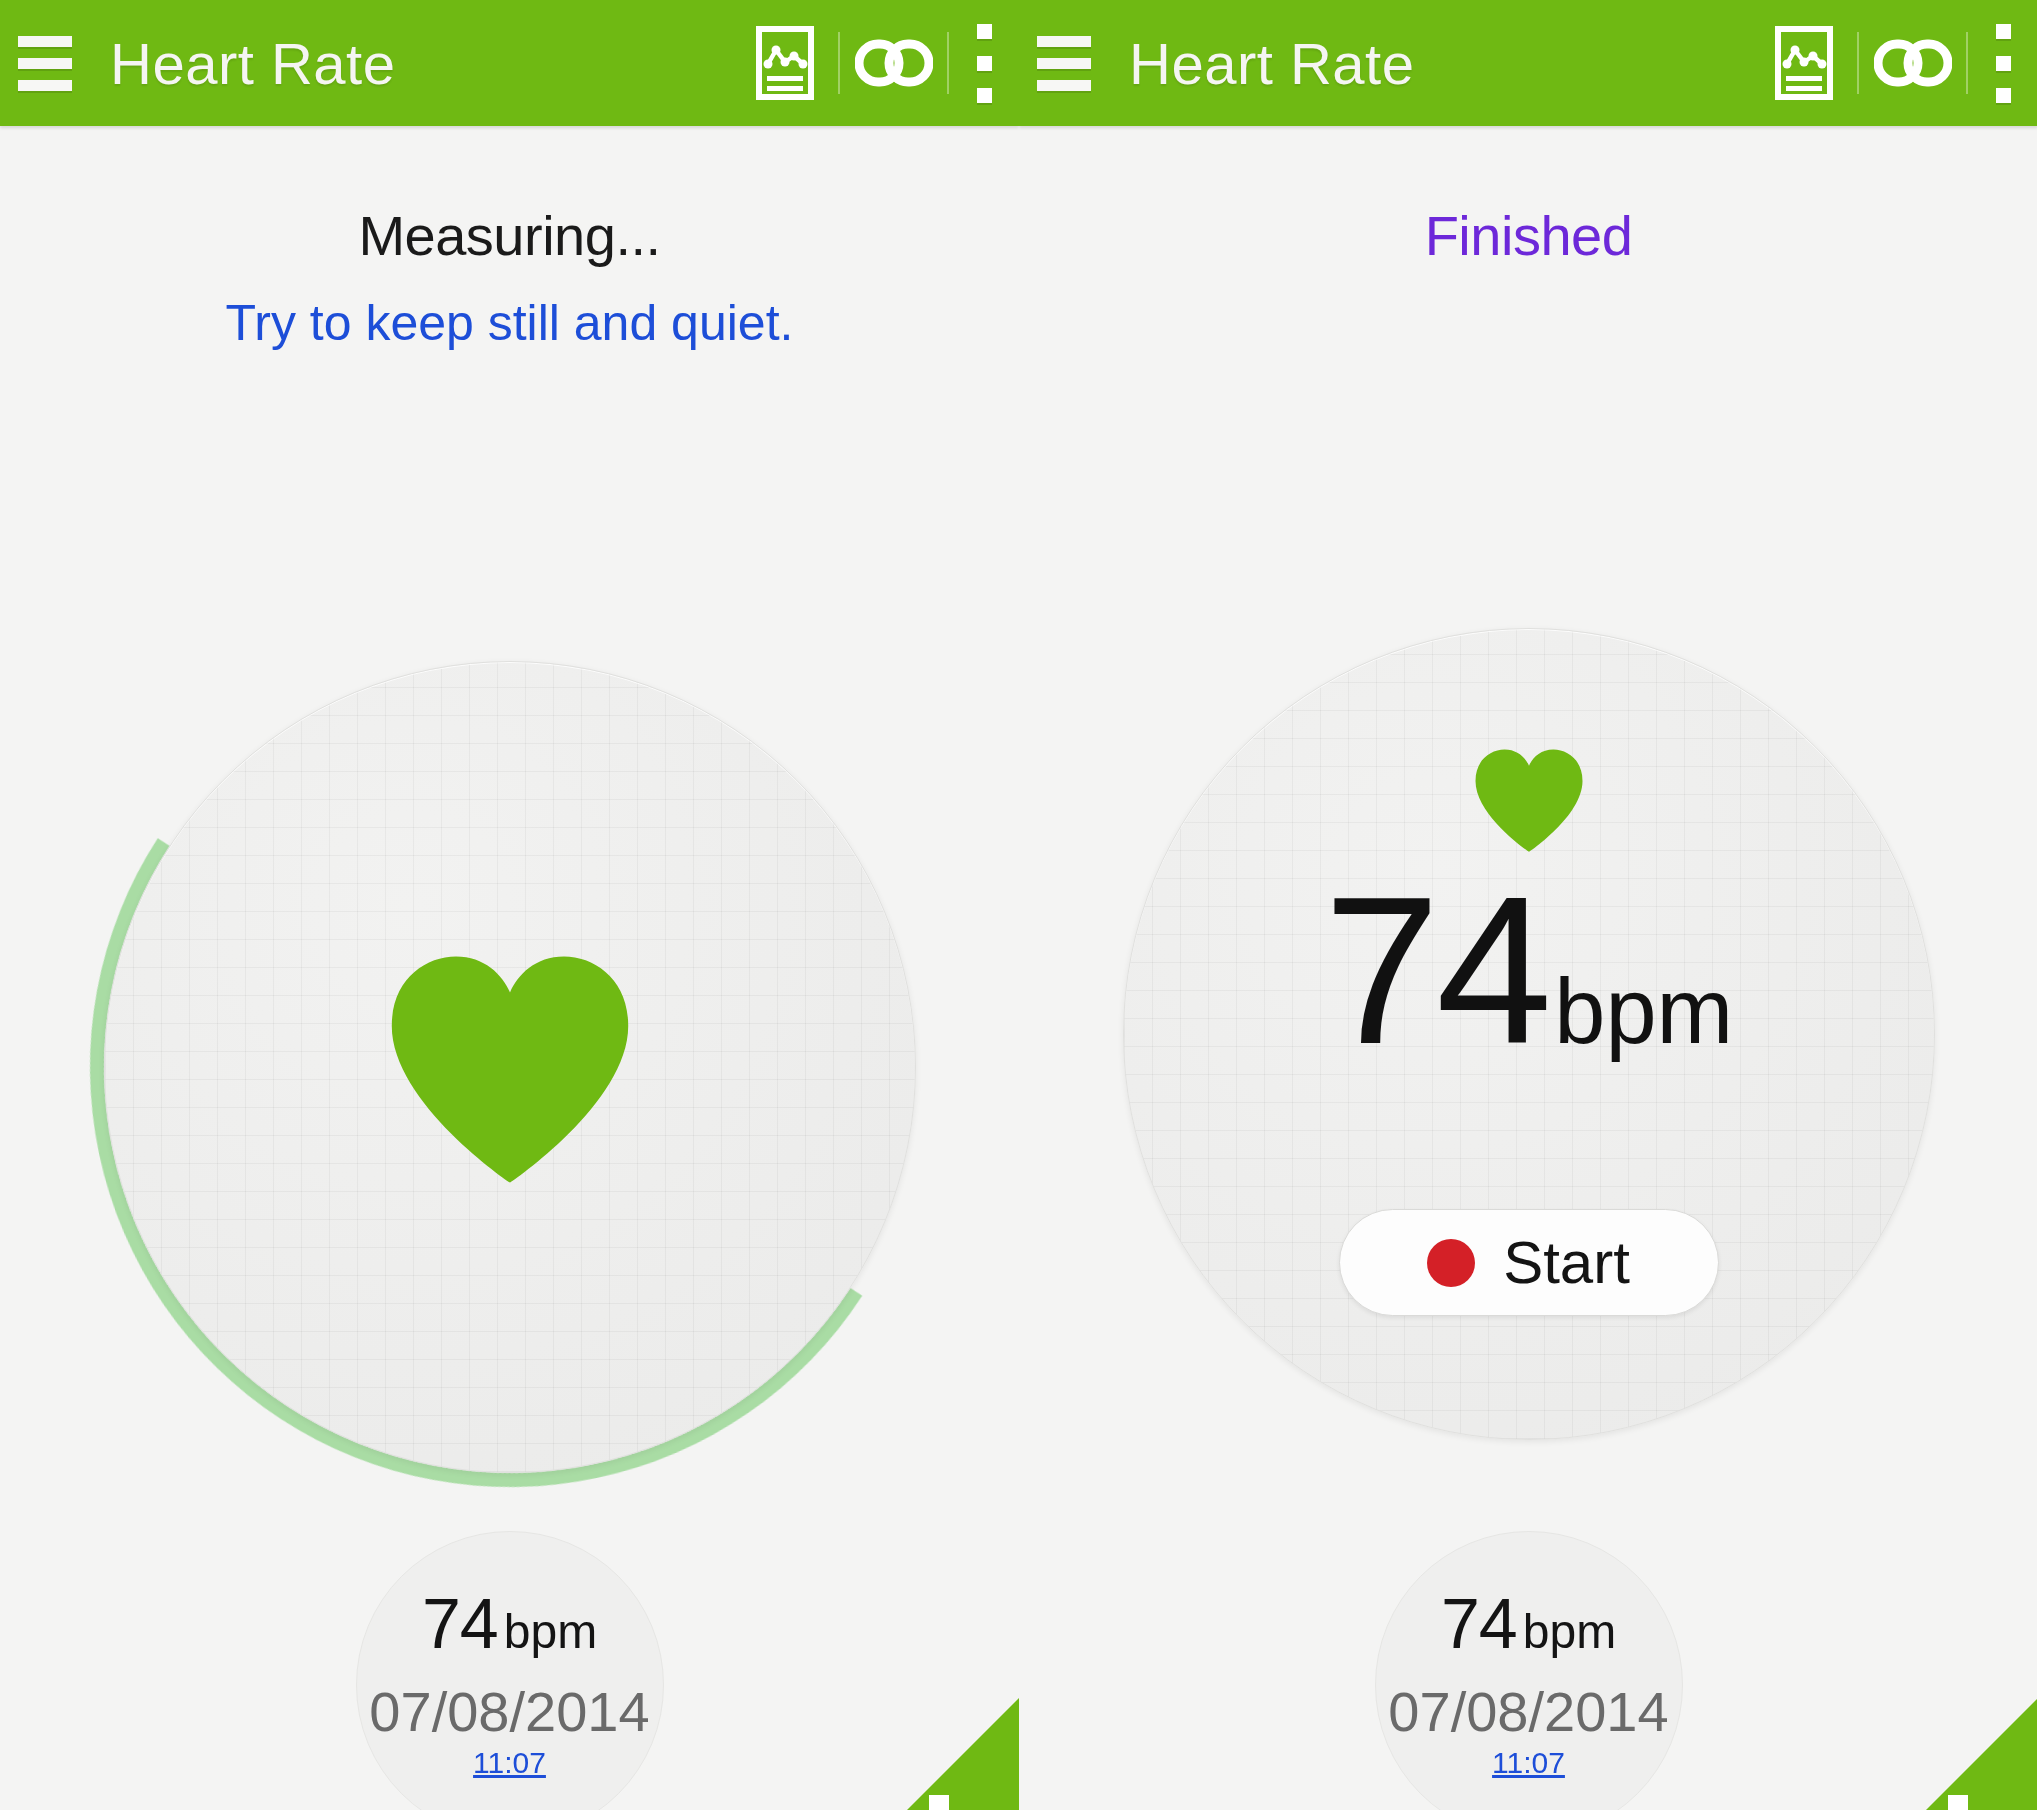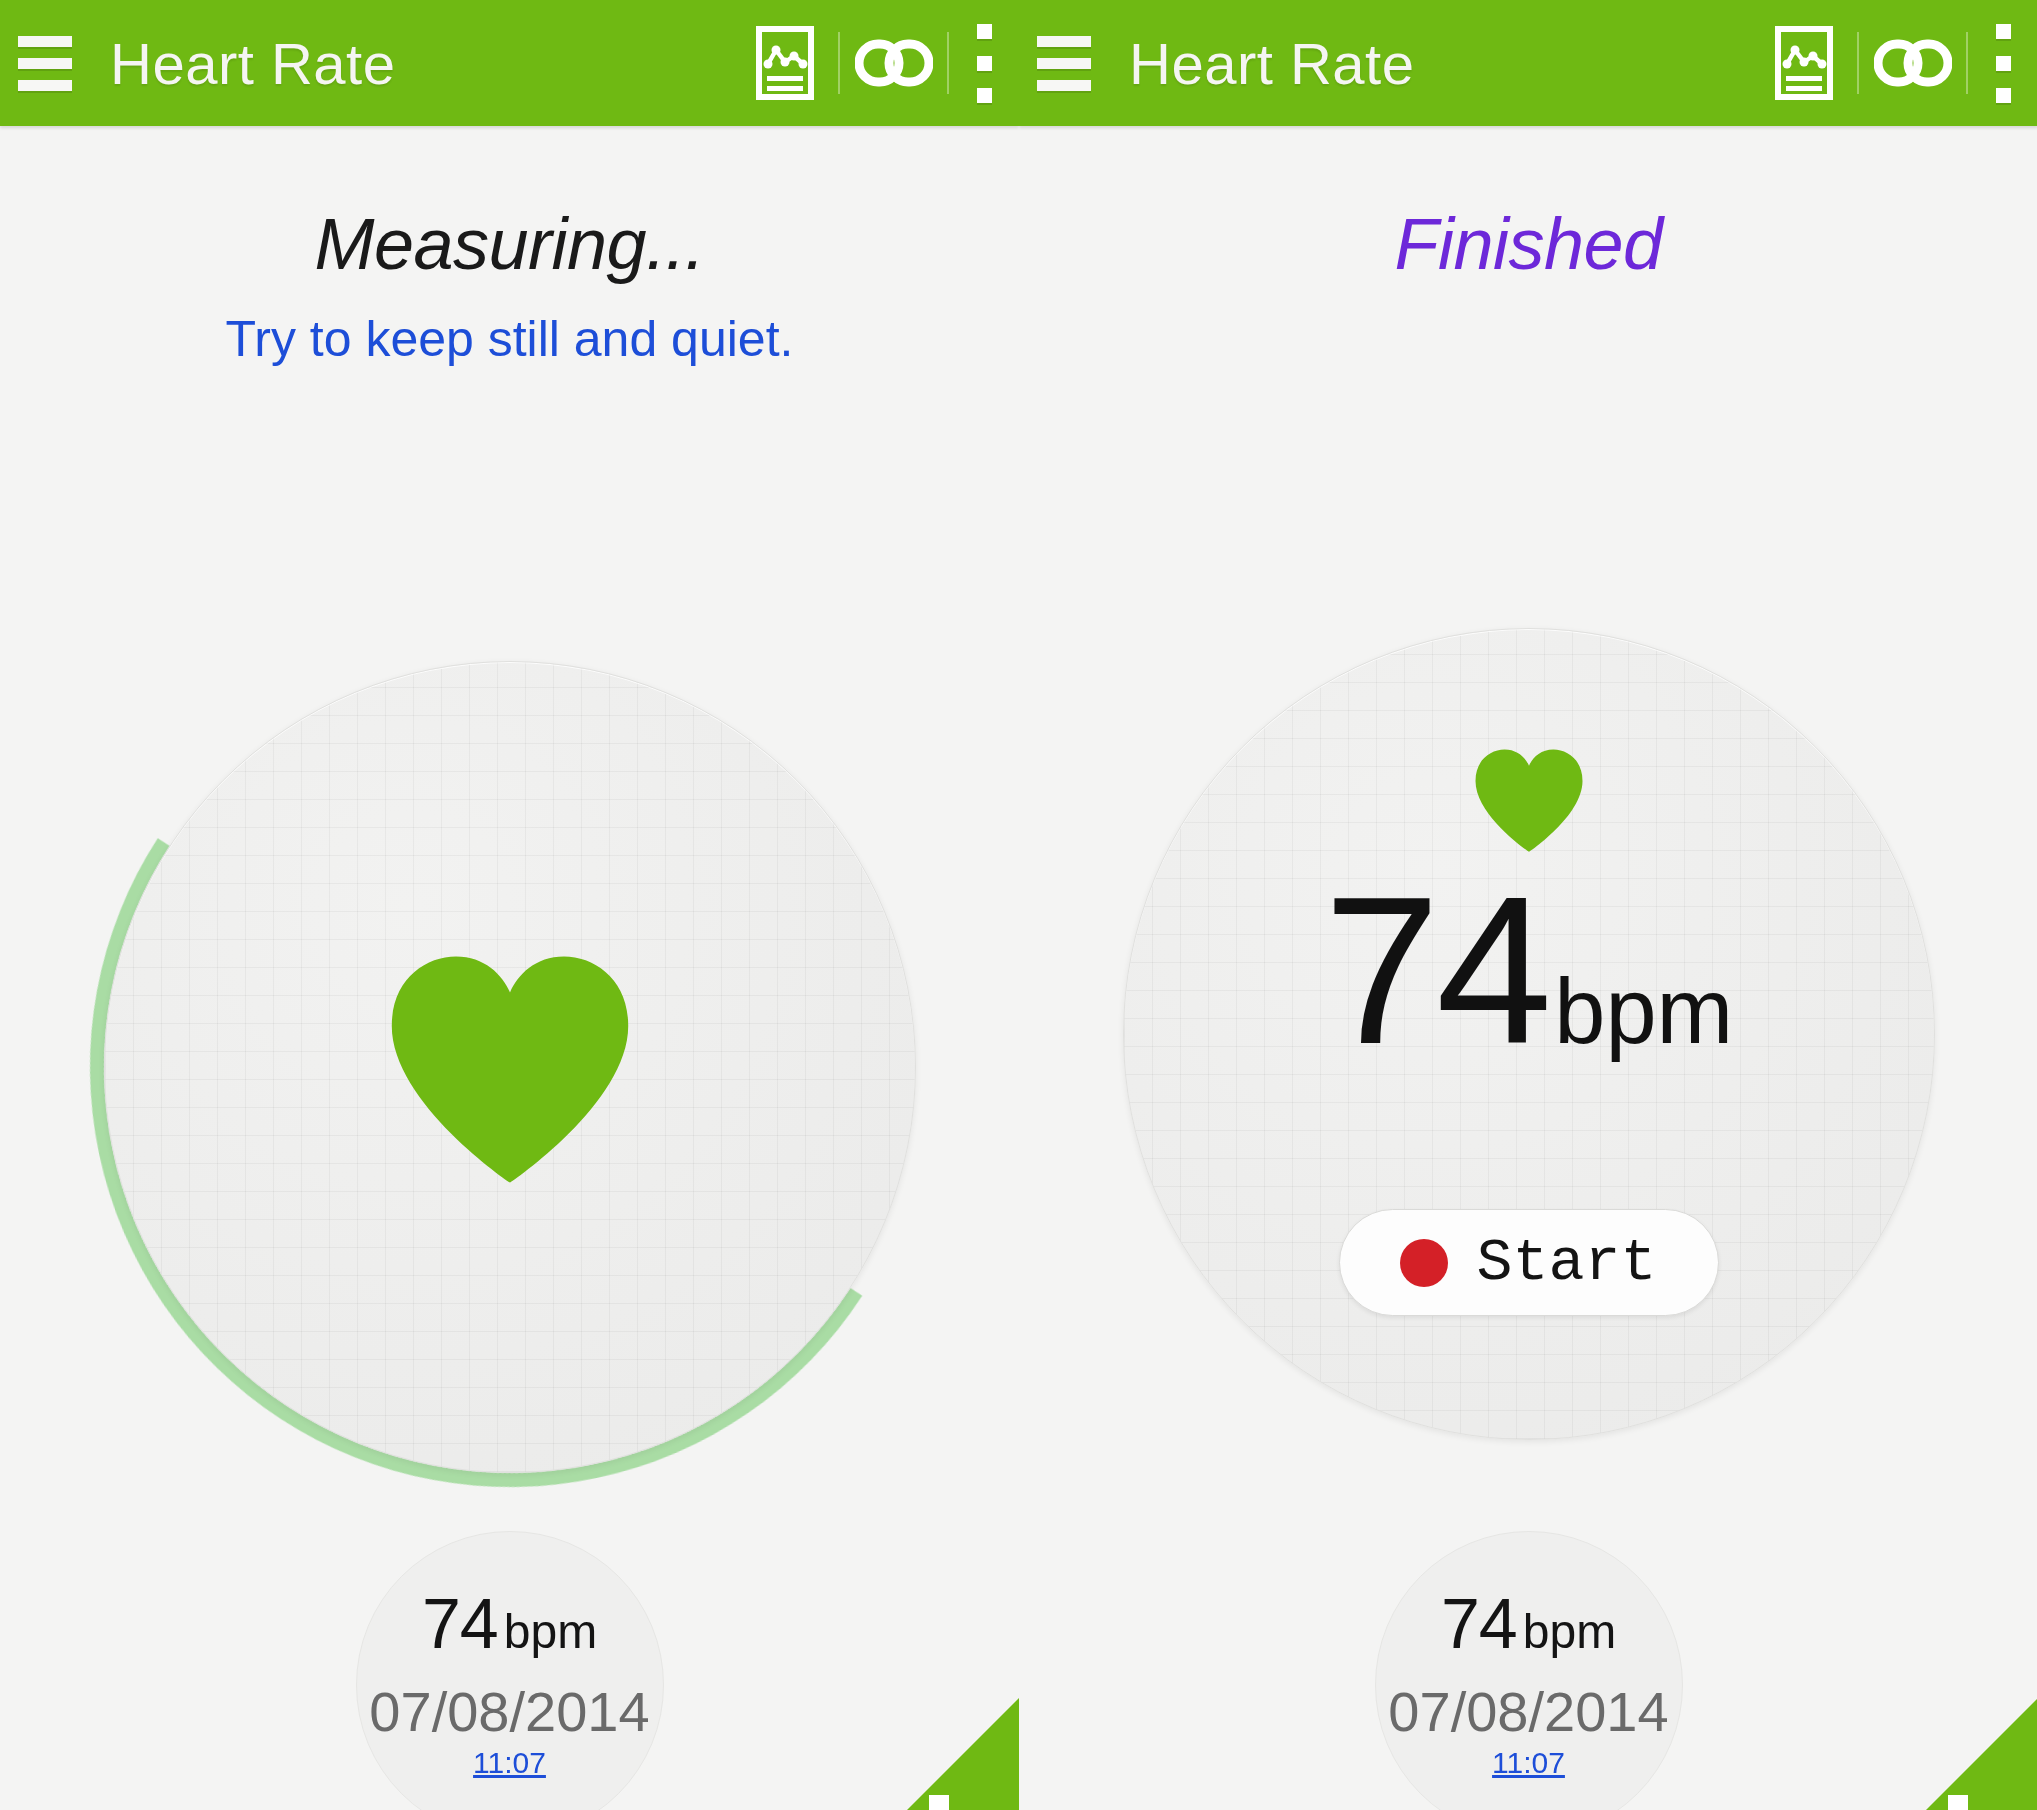--- a/index.html
+++ b/index.html
@@ -110,27 +110,26 @@
   }
 
   
   .body {
     position: relative;
     height: calc(1811px - 126px);
   }
 
   .status-title {
     text-align: center;
-    font-size: 72px;
+    font-size: 56px;
     color: #1a1a1a;
     margin-top: 82px;
     font-weight: 400;
     line-height: 1;
     letter-spacing: -0.5px;
-    font-style: italic;
   }
   .status-title.green { color: #6d28d9; }
 
   .status-sub {
     text-align: center;
     font-size: 50px;
     color: #1d4ed8;
     margin-top: 34px;
     font-weight: 400;
     line-height: 1;
@@ -223,21 +222,20 @@
     height: 107px;
     border-radius: 60px;
     background: #fdfdfd;
     border: 1px solid #dadad8;
     display: flex;
     align-items: center;
     justify-content: center;
     gap: 28px;
     cursor: pointer;
     box-shadow: 0 2px 4px rgba(0,0,0,0.07);
-    font-family: Liberation Mono, monospace;
   }
   .rec-dot {
     width: 48px;
     height: 48px;
     border-radius: 50%;
     background: #d42027;
     flex: 0 0 auto;
   }
   .start-label {
     font-size: 60px;

